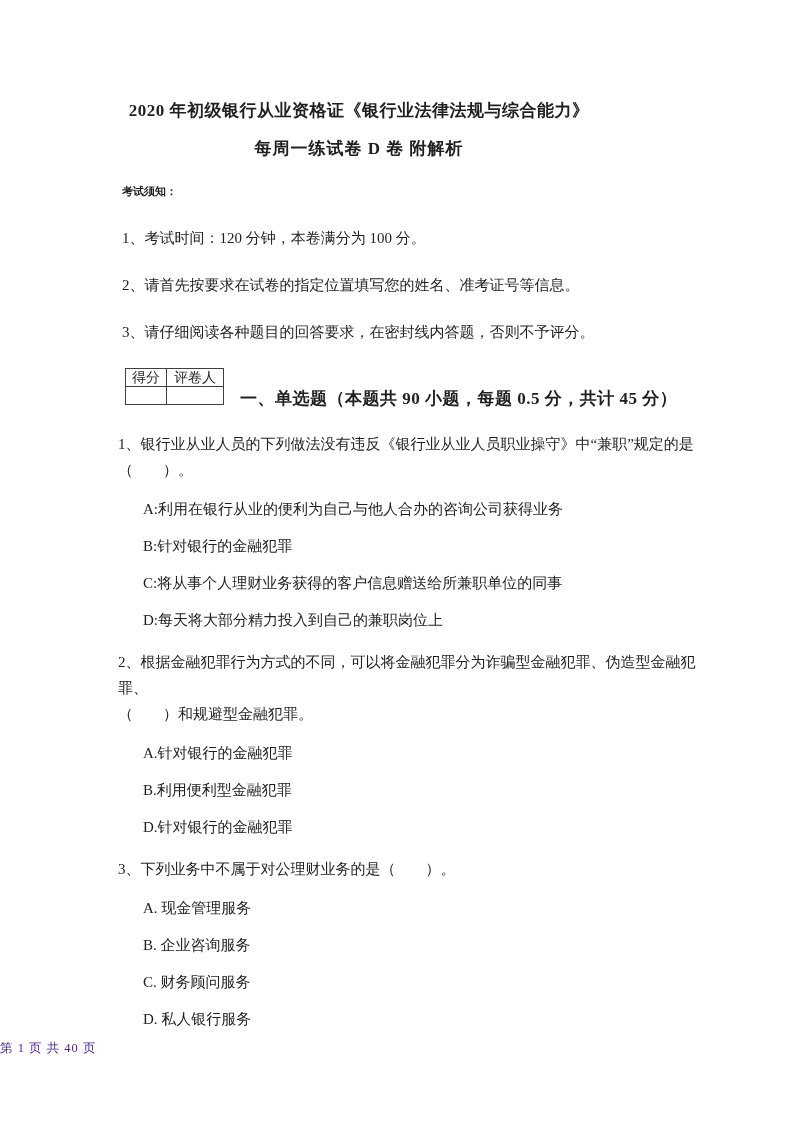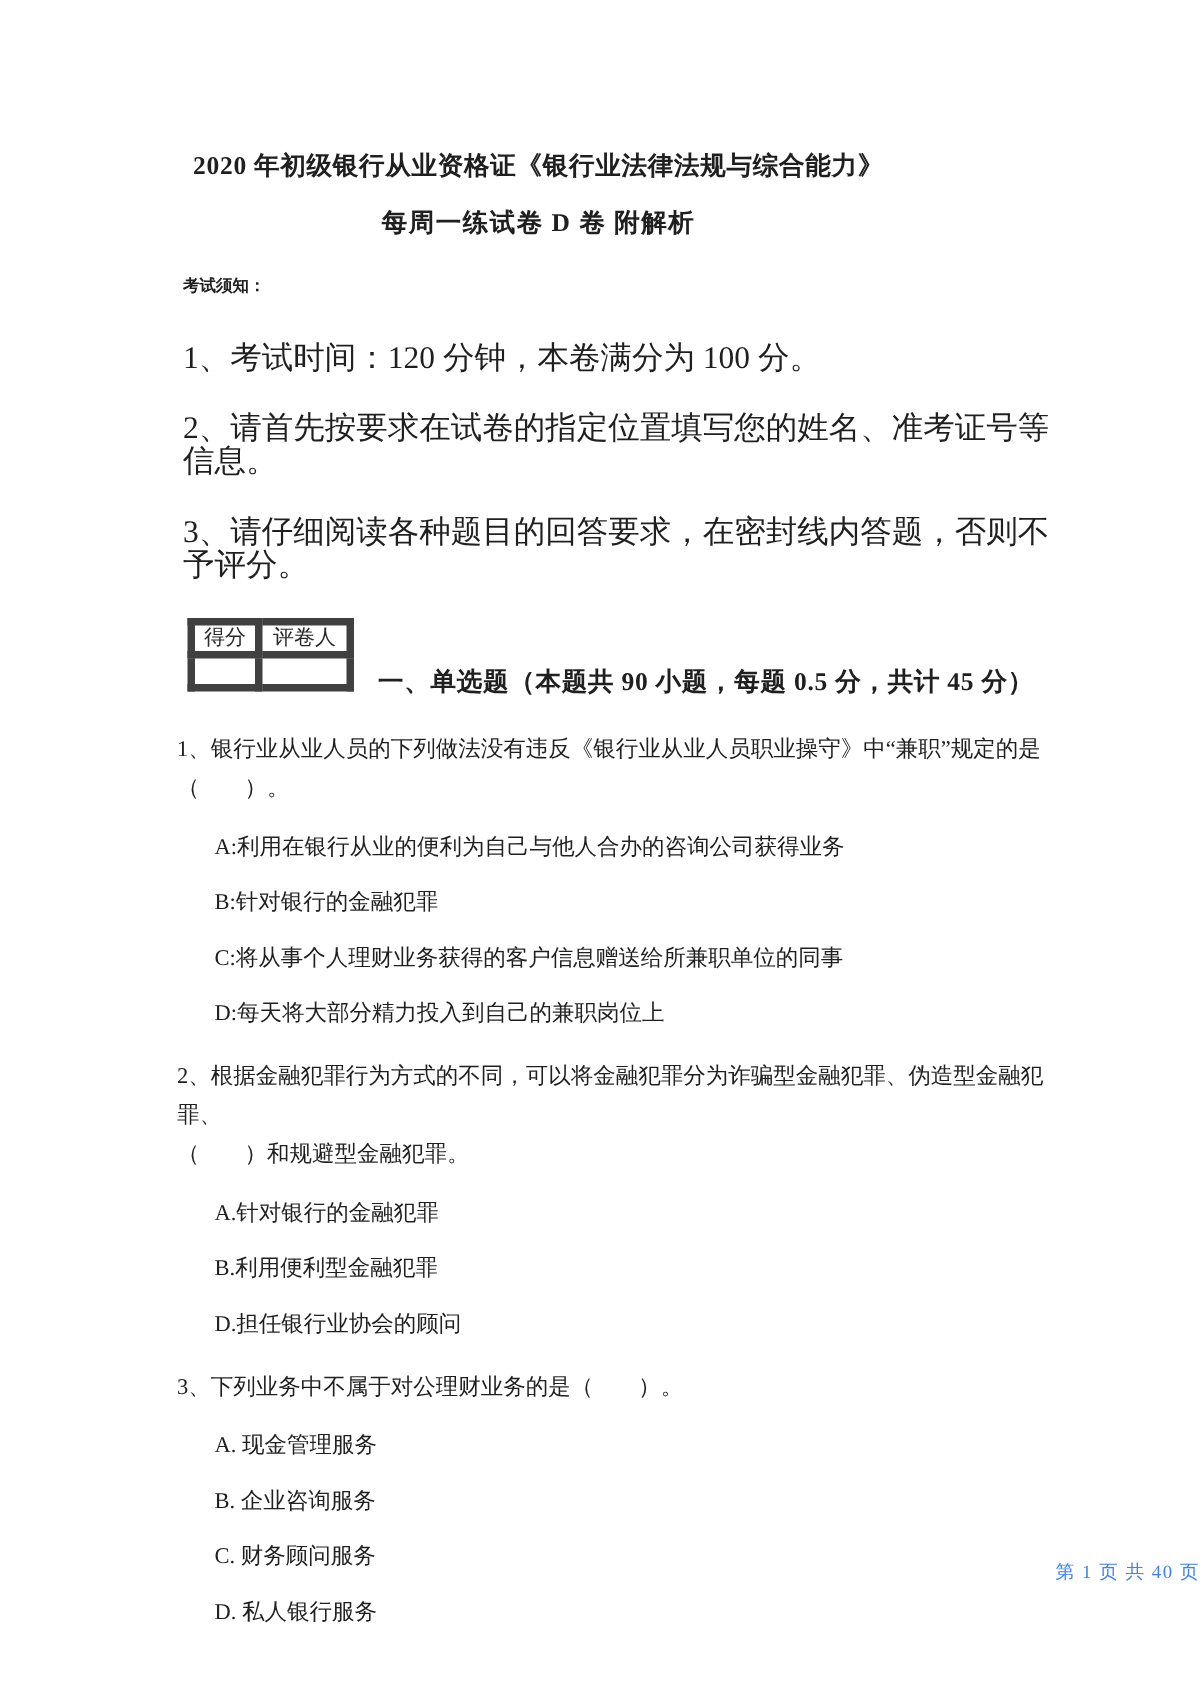--- a/index.html
+++ b/index.html
@@ -35,35 +35,35 @@
     letter-spacing: 1px;
   }
   .notice-heading {
     margin: 20px 0 0 122px;
     font-size: 11px;
     line-height: 22px;
     font-weight: 700;
   }
   .notice {
     margin: 25px 100px 0 122px;
-    font-size: 21px;
+    font-size: 15px;
     line-height: 22px;
   }
   .section-row {
     display: flex;
     align-items: flex-end;
     margin: 25px 0 0 125px;
   }
   .score-table {
     border-collapse: collapse;
     font-size: 14px;
     color: #2a2a2a;
   }
   .score-table td {
-    border: 5px solid #404040;
+    border: 1px solid #404040;
     height: 17px;
     padding: 0 3px;
     text-align: center;
     vertical-align: middle;
     line-height: 17px;
   }
   .score-table .col-score  { width: 34px; }
   .score-table .col-grader { width: 50px; }
   .section-heading {
     font-size: 17px;
@@ -83,23 +83,23 @@
   .option {
     margin: 16px 60px 0 143px;
     font-size: 15px;
     line-height: 21px;
   }
   .page-footer {
     position: absolute;
     top: 1040px;
     left: 0;
     width: 100%;
-    text-align: right;
+    text-align: left;
     font-size: 12.5px;
-    color: #3b82f6;
+    color: #4c1d95;
     letter-spacing: 1px;
   }
 </style>
 </head>
 <body>
 
 <div class="page">
 
   <div class="title-block">
     <div class="title-line1">2020 年初级银行从业资格证《银行业法律法规与综合能力》</div>
@@ -137,21 +137,21 @@
       <p class="option">B:针对银行的金融犯罪</p>
       <p class="option">C:将从事个人理财业务获得的客户信息赠送给所兼职单位的同事</p>
       <p class="option">D:每天将大部分精力投入到自己的兼职岗位上</p>
     </div>
 
     <div class="question">
       <p class="stem">2、根据金融犯罪行为方式的不同，可以将金融犯罪分为诈骗型金融犯罪、伪造型金融犯罪、
 （　　）和规避型金融犯罪。</p>
       <p class="option">A.针对银行的金融犯罪</p>
       <p class="option">B.利用便利型金融犯罪</p>
-      <p class="option">D.担任银行业协会的顾问</p>
+      <p class="option">D.针对银行的金融犯罪</p>
     </div>
 
     <div class="question">
       <p class="stem">3、下列业务中不属于对公理财业务的是（　　）。</p>
       <p class="option">A. 现金管理服务</p>
       <p class="option">B. 企业咨询服务</p>
       <p class="option">C. 财务顾问服务</p>
       <p class="option">D. 私人银行服务</p>
     </div>
 

